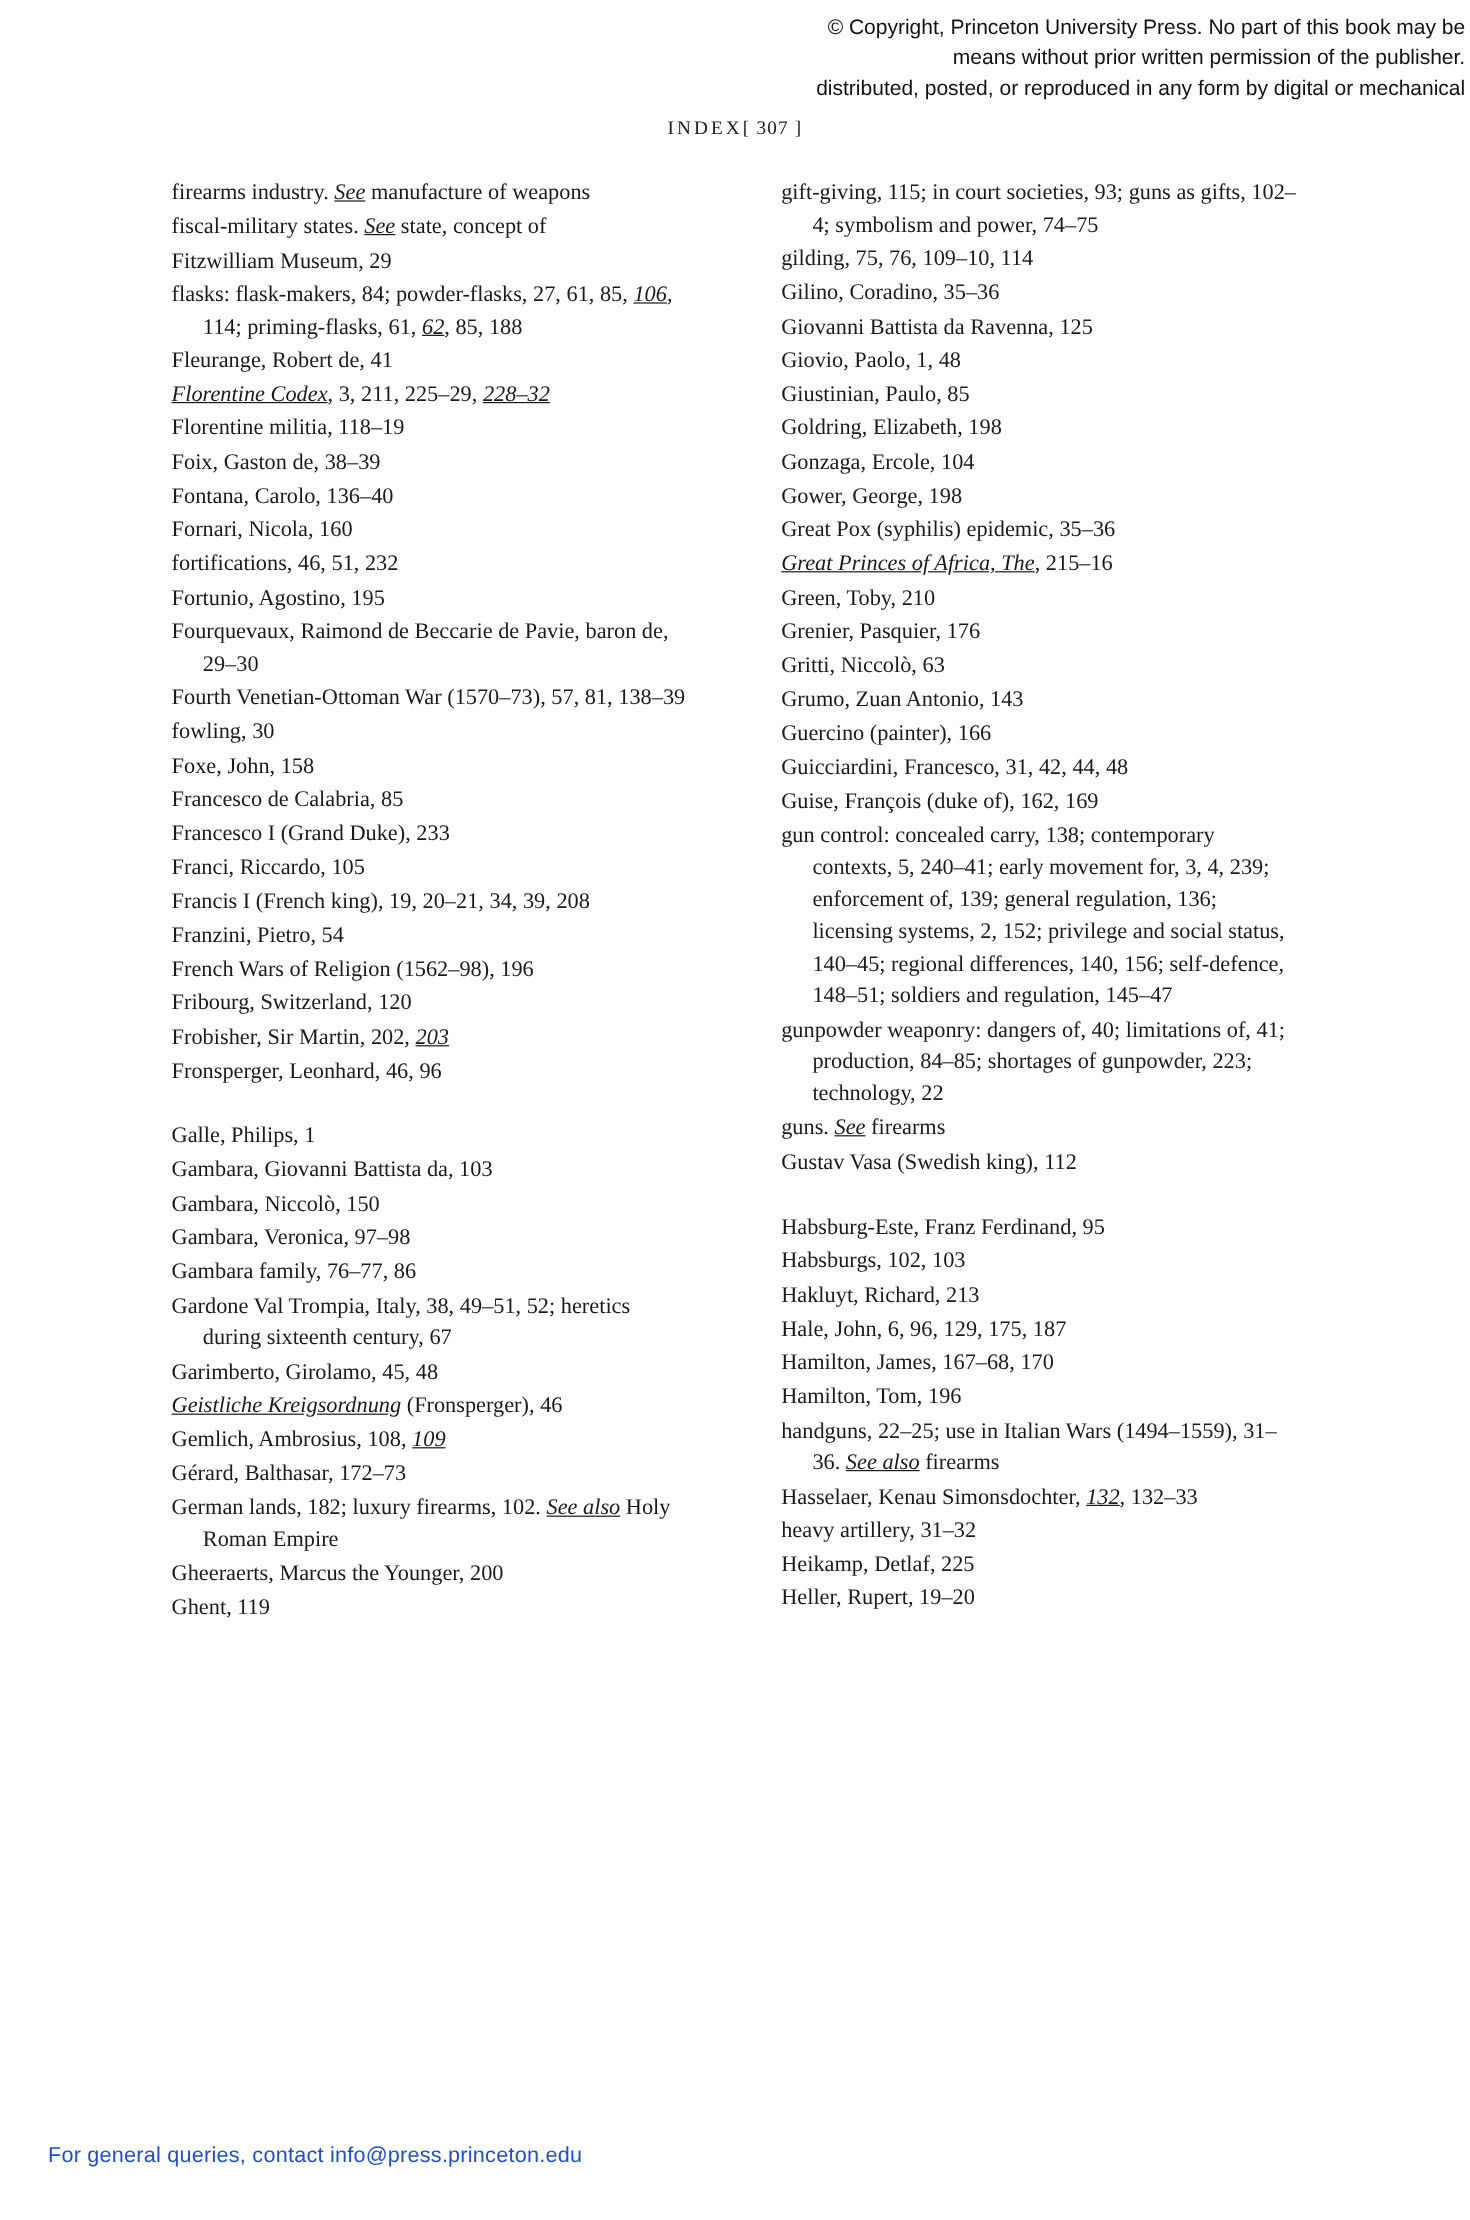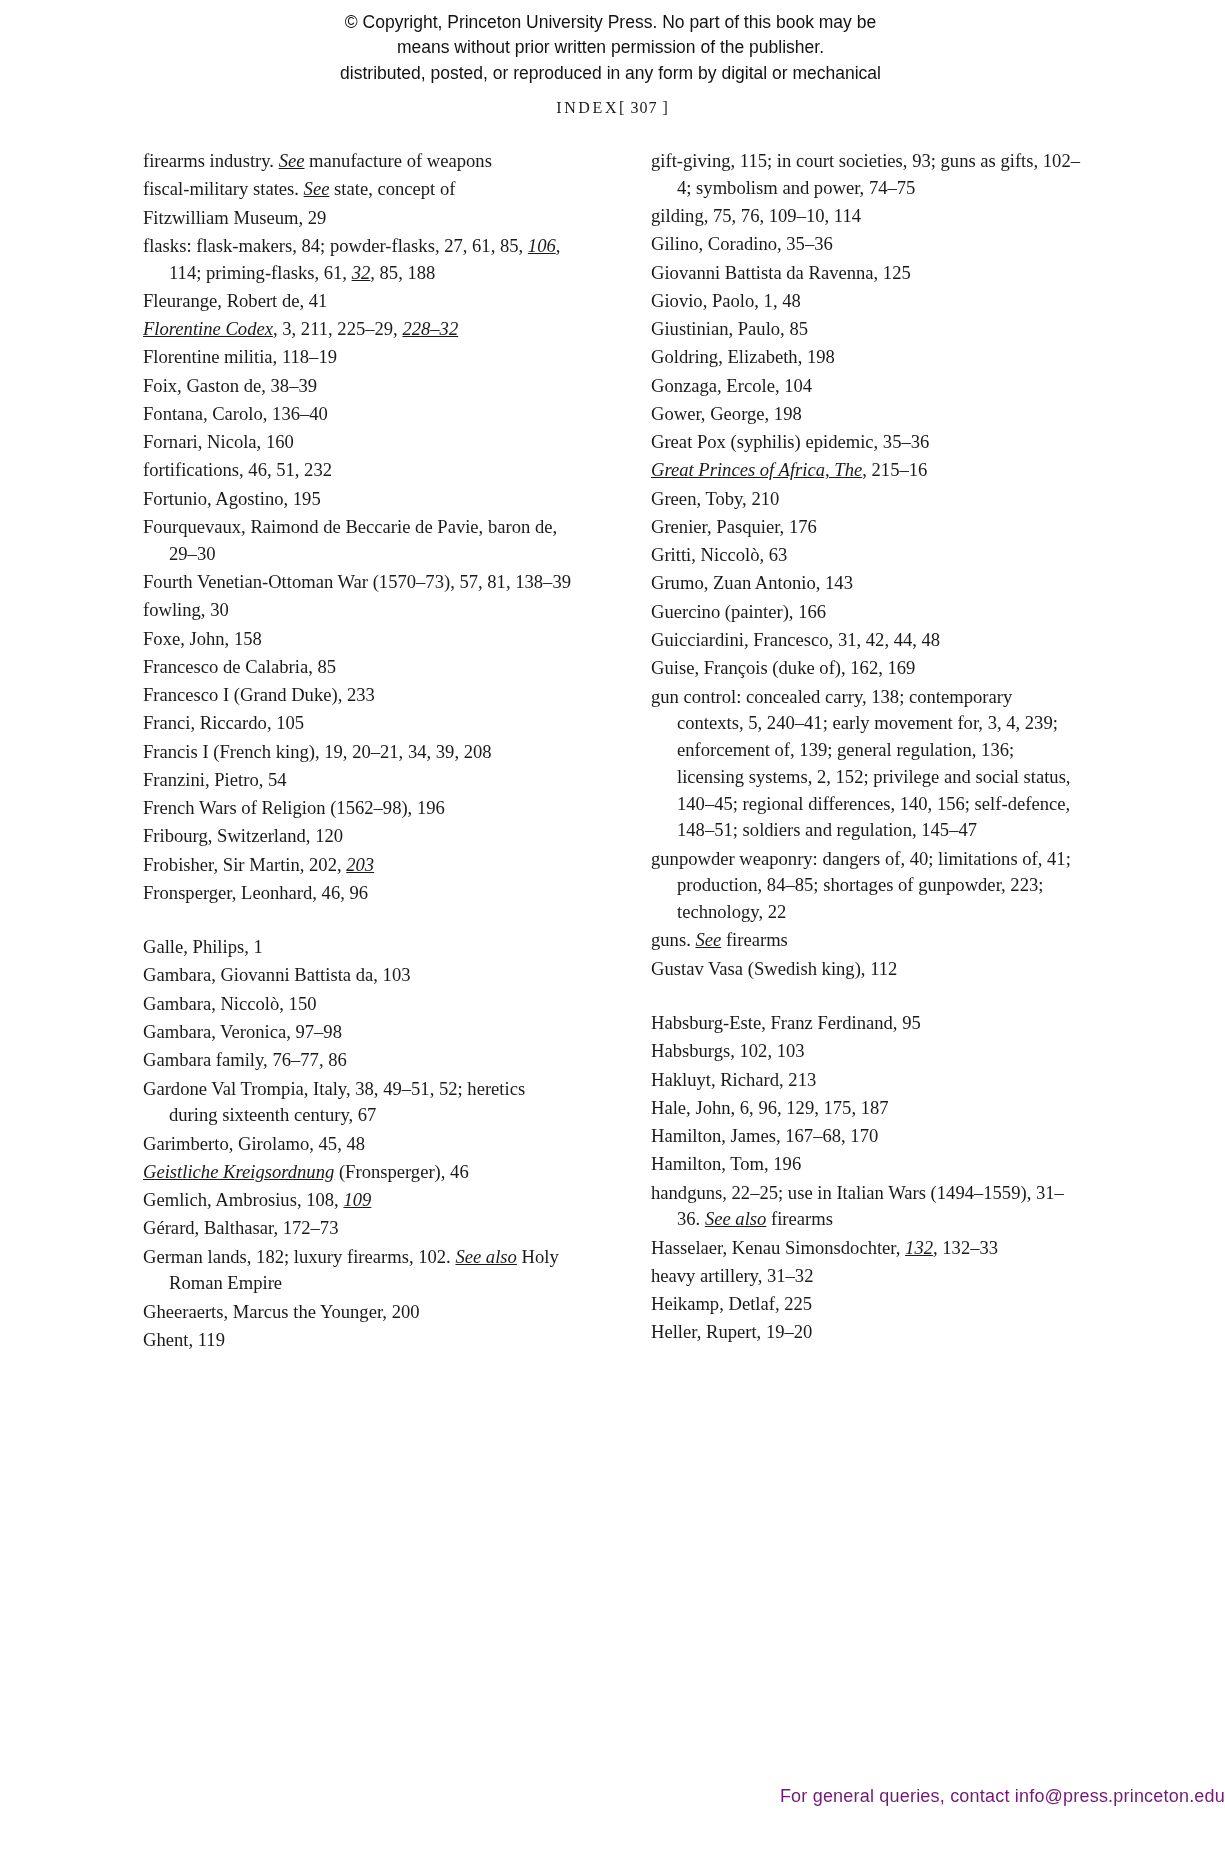--- a/index.html
+++ b/index.html
@@ -16,21 +16,21 @@
   }
   .page {
     position: absolute;
     inset: 0;
   }
   .copyright {
     position: absolute;
     top: 10px;
     left: 0;
     right: 4px;
-    text-align: center;
+    text-align: right;
     font-family: "Liberation Sans", sans-serif;
     font-size: 17.5px;
     line-height: 1.45;
     color: #121212;
   }
   .copyright .cline {
     display: block;
   }
   .running-head {
     position: absolute;
@@ -78,25 +78,26 @@
   }
   em {
     font-style: italic;
     text-decoration: underline;
   }
   .footer {
     position: absolute;
     bottom: 43px;
     left: 0;
     right: 0;
-    text-align: right;
+    text-align: left;
     font-family: "Liberation Sans", sans-serif;
     font-size: 18px;
-    color: #701a75;
+    color: #1d4ed8;
     letter-spacing: 0.2px;
+    padding-left: 40px;
   }
 </style>
 </head>
 <body>
 
 <div class="page">
 
   <div class="copyright">
     <span class="cline">© Copyright, Princeton University Press. No part of this book may be</span>
     <span class="cline">means without prior written permission of the publisher.</span>
@@ -105,21 +106,21 @@
 
   <div class="running-head">
     <span class="label">INDEX</span><span class="folio">[ 307 ]</span>
   </div>
 
   <div class="columns">
     <div class="col" id="col-left">
         <div class="entry"><span class="first"></span>firearms industry. <em>See</em> manufacture of weapons</div>
         <div class="entry"><span class="first"></span>fiscal-military states. <em>See</em> state, concept of</div>
         <div class="entry"><span class="first"></span>Fitzwilliam Museum, 29</div>
-        <div class="entry"><span class="first"></span>flasks: flask-makers, 84; powder-flasks, 27, 61, 85, <em>106</em>, 114; priming-flasks, 61, <em>32</em>, 85, 188</div>
+        <div class="entry"><span class="first"></span>flasks: flask-makers, 84; powder-flasks, 27, 61, 85, <em>106</em>, 114; priming-flasks, 61, <em>62</em>, 85, 188</div>
         <div class="entry"><span class="first"></span>Fleurange, Robert de, 41</div>
         <div class="entry"><span class="first"></span><em>Florentine Codex</em>, 3, 211, 225–29, <em>228–32</em></div>
         <div class="entry"><span class="first"></span>Florentine militia, 118–19</div>
         <div class="entry"><span class="first"></span>Foix, Gaston de, 38–39</div>
         <div class="entry"><span class="first"></span>Fontana, Carolo, 136–40</div>
         <div class="entry"><span class="first"></span>Fornari, Nicola, 160</div>
         <div class="entry"><span class="first"></span>fortifications, 46, 51, 232</div>
         <div class="entry"><span class="first"></span>Fortunio, Agostino, 195</div>
         <div class="entry"><span class="first"></span>Fourquevaux, Raimond de Beccarie de Pavie, baron de, 29–30</div>
         <div class="entry"><span class="first"></span>Fourth Venetian-Ottoman War (1570–73), 57, 81, 138–39</div>

